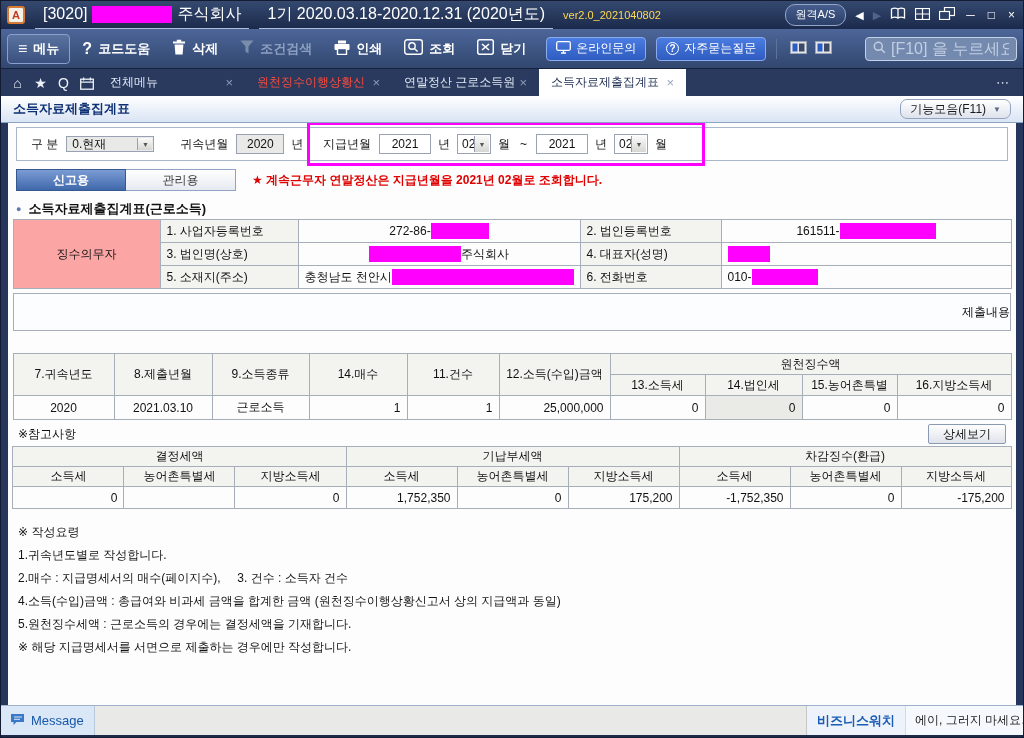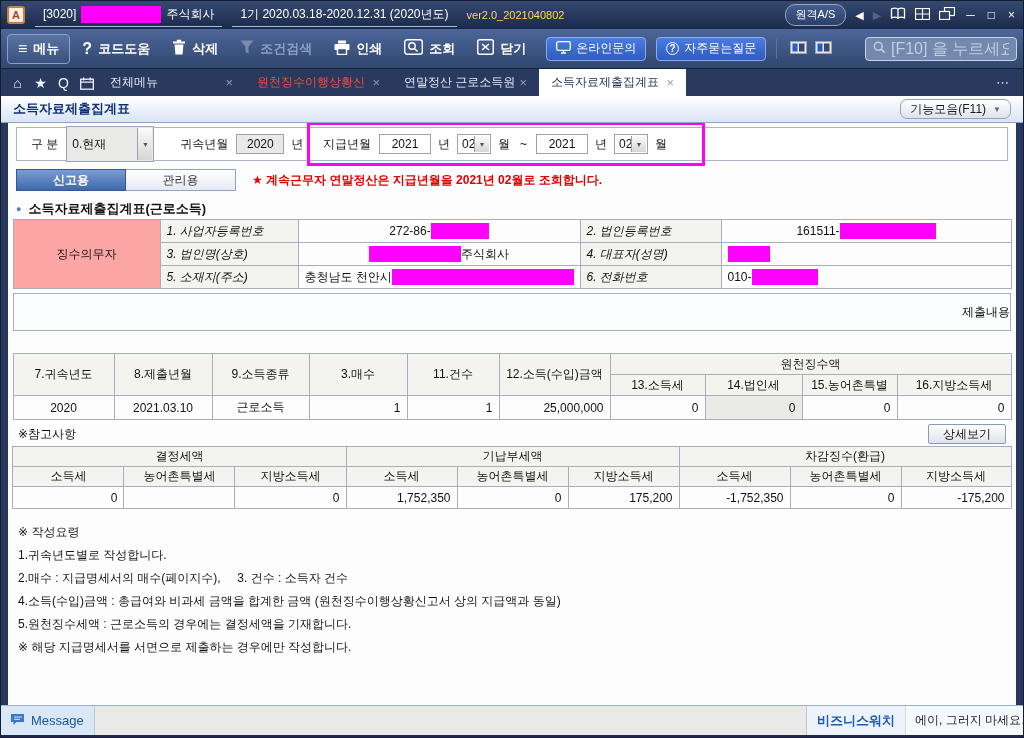--- a/index.html
+++ b/index.html
@@ -3,21 +3,21 @@
 <meta charset="utf-8">
 <style>
   * { box-sizing: border-box; margin: 0; padding: 0; }
   html,body { width:1024px; height:738px; }
   body { font-family:"Liberation Sans","DejaVu Sans",sans-serif; font-size:12px; }
   .app { width:1024px; height:738px; display:flex; flex-direction:column; background:#fff; border:1px solid #141c33; overflow:hidden; }
 
   
   .titlebar { height:28px; flex:0 0 28px; background:linear-gradient(#35496f,#1b2a4c); display:flex; align-items:center; color:#fff; padding:0 6px; gap:10px; }
   .logo { width:18px; height:18px; background:#f4f1ea; border:2px solid #d77a33; border-radius:3px; color:#c03a1d; font-weight:bold; font-size:11px; display:flex; align-items:center; justify-content:center; flex:0 0 auto; }
-  .tgroup { display:flex; align-items:center; gap:5px; border-bottom:1px solid #aebfdc; padding:2px 8px 3px; font-size:12px; white-space:nowrap; }
+  .tgroup { display:flex; align-items:center; gap:5px; border-bottom:1px solid #aebfdc; padding:2px 8px 3px; font-size:16px; white-space:nowrap; }
   .redact { background:#ff00ff; display:inline-block; height:16px; vertical-align:middle; }
   .rw80{width:80px;height:17px;} .rw58{width:58px;} .rw96{width:96px;} .rw92{width:92px;} .rw42{width:42px;} .rw190{width:190px;} .rw66{width:66px;}
   .version { color:#ffd94f; font-size:11px; white-space:nowrap; }
   .tright { margin-left:auto; display:flex; align-items:center; gap:9px; }
   .remote-btn { border:1px solid #93a6c8; border-radius:10px; padding:2px 10px 3px; font-size:11px; color:#fff; background:linear-gradient(#465d8e,#2b4068); white-space:nowrap; }
   .nav-glyph { font-size:11px; }
   .nav-glyph.dim { color:#51648c; }
   .win-glyph { font-size:12px; color:#fff; padding:0 2px; }
 
   
@@ -50,21 +50,21 @@
   .pagehead { height:27px; flex:0 0 27px; background:linear-gradient(#ffffff,#d9e4f4); border-bottom:1px solid #8ea4c7; display:flex; align-items:center; padding:0 12px; }
   .page-title { color:#0d2f74; font-weight:bold; font-size:13px; }
   .func-btn { margin-left:auto; height:20px; background:linear-gradient(#ffffff,#dde2ec); border:1px solid #93a3bf; border-radius:7px; padding:0 9px; display:flex; align-items:center; gap:7px; font-size:12px; color:#1a1a1a; }
   .func-btn .arr { color:#5a6a82; font-size:8px; }
 
   
   .content { flex:1; background:#fdfdfe; border-left:7px solid #26365c; border-right:7px solid #26365c; position:relative; overflow:hidden; color:#111; }
 
   .filter-panel { margin:4px 8px 0; height:34px; border:1px solid #a9b5c9; background:#fff; display:flex; align-items:center; position:relative; padding-left:14px; }
   .flabel { margin-right:8px; white-space:pre; }
-  .gubun-select { width:88px; height:36px; border:1px solid #98a2b2; background:#e9e9e7; display:flex; align-items:center; padding-left:5px; position:relative; margin-right:26px; }
+  .gubun-select { width:88px; height:16px; border:1px solid #98a2b2; background:#e9e9e7; display:flex; align-items:center; padding-left:5px; position:relative; margin-right:26px; }
   .dd-btn { position:absolute; right:1px; top:1px; bottom:1px; width:15px; background:linear-gradient(#fafafa,#d6d6d4); border-left:1px solid #98a2b2; display:flex; align-items:center; justify-content:center; font-size:7px; color:#555; }
   .field-input { height:20px; border:1px solid #98a2b2; text-align:center; font-size:12px; font-family:inherit; color:#111; }
   .gray-input { background:#e9e9e7; width:48px; margin-right:7px; }
   .white-input { background:#fff; width:52px; margin-right:7px; }
   .unit { margin-right:7px; }
   .hl-box { position:absolute; left:290px; top:-6px; width:398px; height:44px; border:3px solid #ff00ff; display:flex; align-items:center; padding-left:13px; z-index:2; }
   .month-select { width:34px; height:20px; border:1px solid #98a2b2; background:#fff; display:flex; align-items:center; padding-left:4px; position:relative; margin-right:7px; }
   .month-select span.mval { font-size:12px; }
   .tilde { margin:0 9px 0 3px; }
 
@@ -73,21 +73,21 @@
   .stab.active { background:linear-gradient(#7b9cd4,#3f68ab); color:#fff; font-weight:bold; border-color:#35598f; }
   .stab.inactive { background:linear-gradient(#ffffff,#e6eaf1); color:#333; border-left:none; }
   .notice { color:#e00000; font-weight:bold; margin-left:16px; }
 
   .section-title { margin:9px 8px 0; display:flex; align-items:center; gap:7px; font-weight:bold; font-size:13px; color:#111; }
   .bullet { color:#5b7bb0; font-size:9px; }
 
   table { border-collapse:collapse; table-layout:fixed; width:998px; margin:0 auto; }
   td,th { border:1px solid #a6aeba; font-size:12px; color:#111; padding:0 6px; height:23px; font-weight:normal; overflow:hidden; white-space:nowrap; }
   th { background:#f3f3ef; text-align:center; }
-  .lblcell { background:#f3f3ef; text-align:left;font-style:italic; }
+  .lblcell { background:#f3f3ef; text-align:left; }
   .whcell { background:#fca5a5; text-align:center; }
   .cellc { text-align:center; } .cellr { text-align:right; }
   .graycell { background:#eaeae7; }
   .vflex { display:flex; align-items:center; }
   .vflex.c { justify-content:center; }
 
   .wh-table { margin-top:1px; }
   .submit-box { margin:4px auto 0; width:998px; height:38px; border:1px solid #a6aeba; background:#fcfdff; display:flex; align-items:center; justify-content:flex-end; }
   .mt { margin-top:22px; }
   .mt th { height:21px; }
@@ -376,21 +376,21 @@
           <col style="width:95px">
           <col style="width:97px">
           <col style="width:95px">
           <col style="width:114px">
         </colgroup>
       <tbody>
           <tr>
         <th rowspan="2">7.귀속년도</th>
         <th rowspan="2">8.제출년월</th>
         <th rowspan="2">9.소득종류</th>
-        <th rowspan="2">3.매수</th>
+        <th rowspan="2">14.매수</th>
         <th rowspan="2">11.건수</th>
         <th rowspan="2">12.소득(수입)금액</th>
         <th colspan="4">원천징수액</th>
       </tr>
       <tr>
         <th>13.소득세</th>
         <th>14.법인세</th>
         <th>15.농어촌특별</th>
         <th>16.지방소득세</th>
       </tr>

